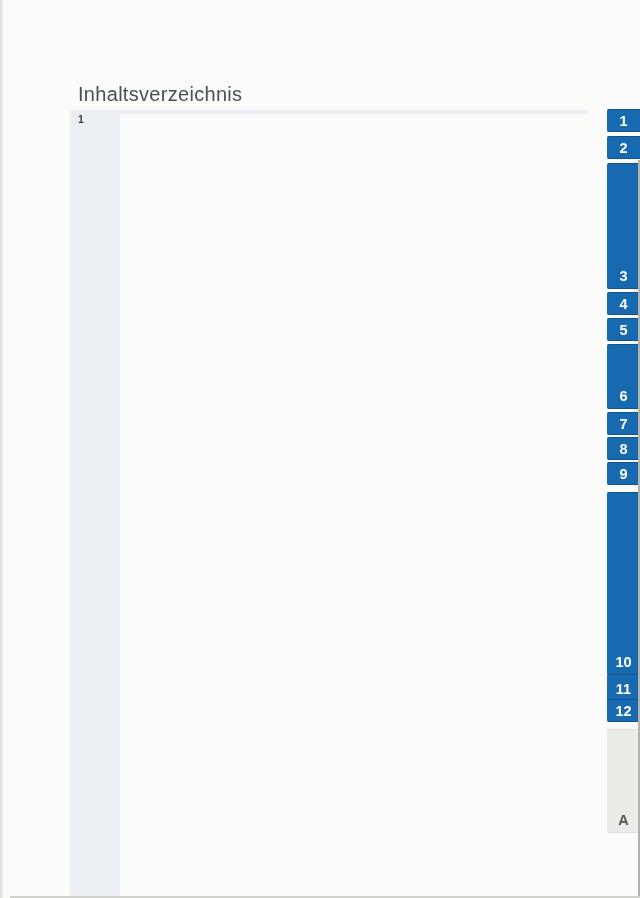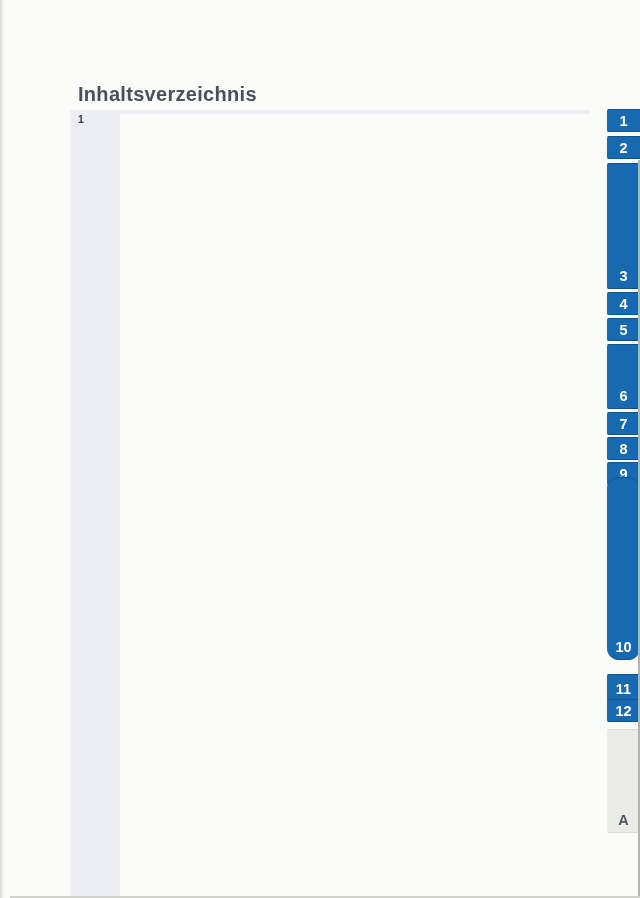--- a/index.html
+++ b/index.html
@@ -8,21 +8,21 @@
     background:#fbfbf9; overflow:hidden;
     font-family:"Liberation Sans", sans-serif;
   }
   .edge-left { position:absolute; left:0; top:0; width:4px; height:100%;
     background:linear-gradient(to right,#d8d8d3,rgba(251,251,249,0)); }
   .edge-bottom { position:absolute; left:10px; right:0; bottom:0; height:2px; background:#d2d2cd; }
   .edge-right { position:absolute; right:0; top:160px; height:738px; width:2px; background:#b3b3ad; }
 
   .content { position:absolute; left:78px; top:84px; width:511px; }
   .toc-title {
-    margin:0 0 6px 0; font-size:20px; line-height:20px; font-weight:bold;
+    margin:0 0 6px 0; font-size:20px; line-height:20px; font-weight:normal;
     color:#49505a; letter-spacing:0.3px;
   }
 
   .group { background:#ebeff3; margin:0 0 5.5px -8px; padding:4px 3px 4px 8px; }
   #toc .group:nth-child(3)  { padding-bottom:12px; }
   #toc .group:nth-child(6)  { padding-bottom:0; }
 
   .row { display:flex; align-items:baseline; font-size:10.4px; line-height:12.2px;
     color:#41474d; white-space:nowrap; }
   .row.bold { font-weight:bold; color:#353c44; }
@@ -40,21 +40,21 @@
   .tab.tall { align-items:flex-end; padding-bottom:4px; }
   .tab-1  { top:109px; height:23px; }
   .tab-2  { top:136px; height:23px; }
   .tab-3  { top:163px; height:126px; }
   .tab-4  { top:292px; height:23px; }
   .tab-5  { top:318px; height:23px; }
   .tab-6  { top:344px; height:65px; }
   .tab-7  { top:412px; height:23px; }
   .tab-8  { top:437px; height:23px; }
   .tab-9  { top:462px; height:23px; }
-  .tab-10 { top:477px; height:183px;border-radius:12px; }
+  .tab-10 { top:492px; height:183px; }
   .tab-11 { top:674px; height:30px; }
   .tab-12 { top:699px; height:23px; }
   .tab-A  { top:729px; height:104px; background:#ebebe8; color:#51565c;
             border-top:1px solid #dcdcd8; border-bottom:1px solid #dcdcd8; }
 </style>
 </head>
 <body>
 
 <div class="page">
   <div class="edge-left"></div>

